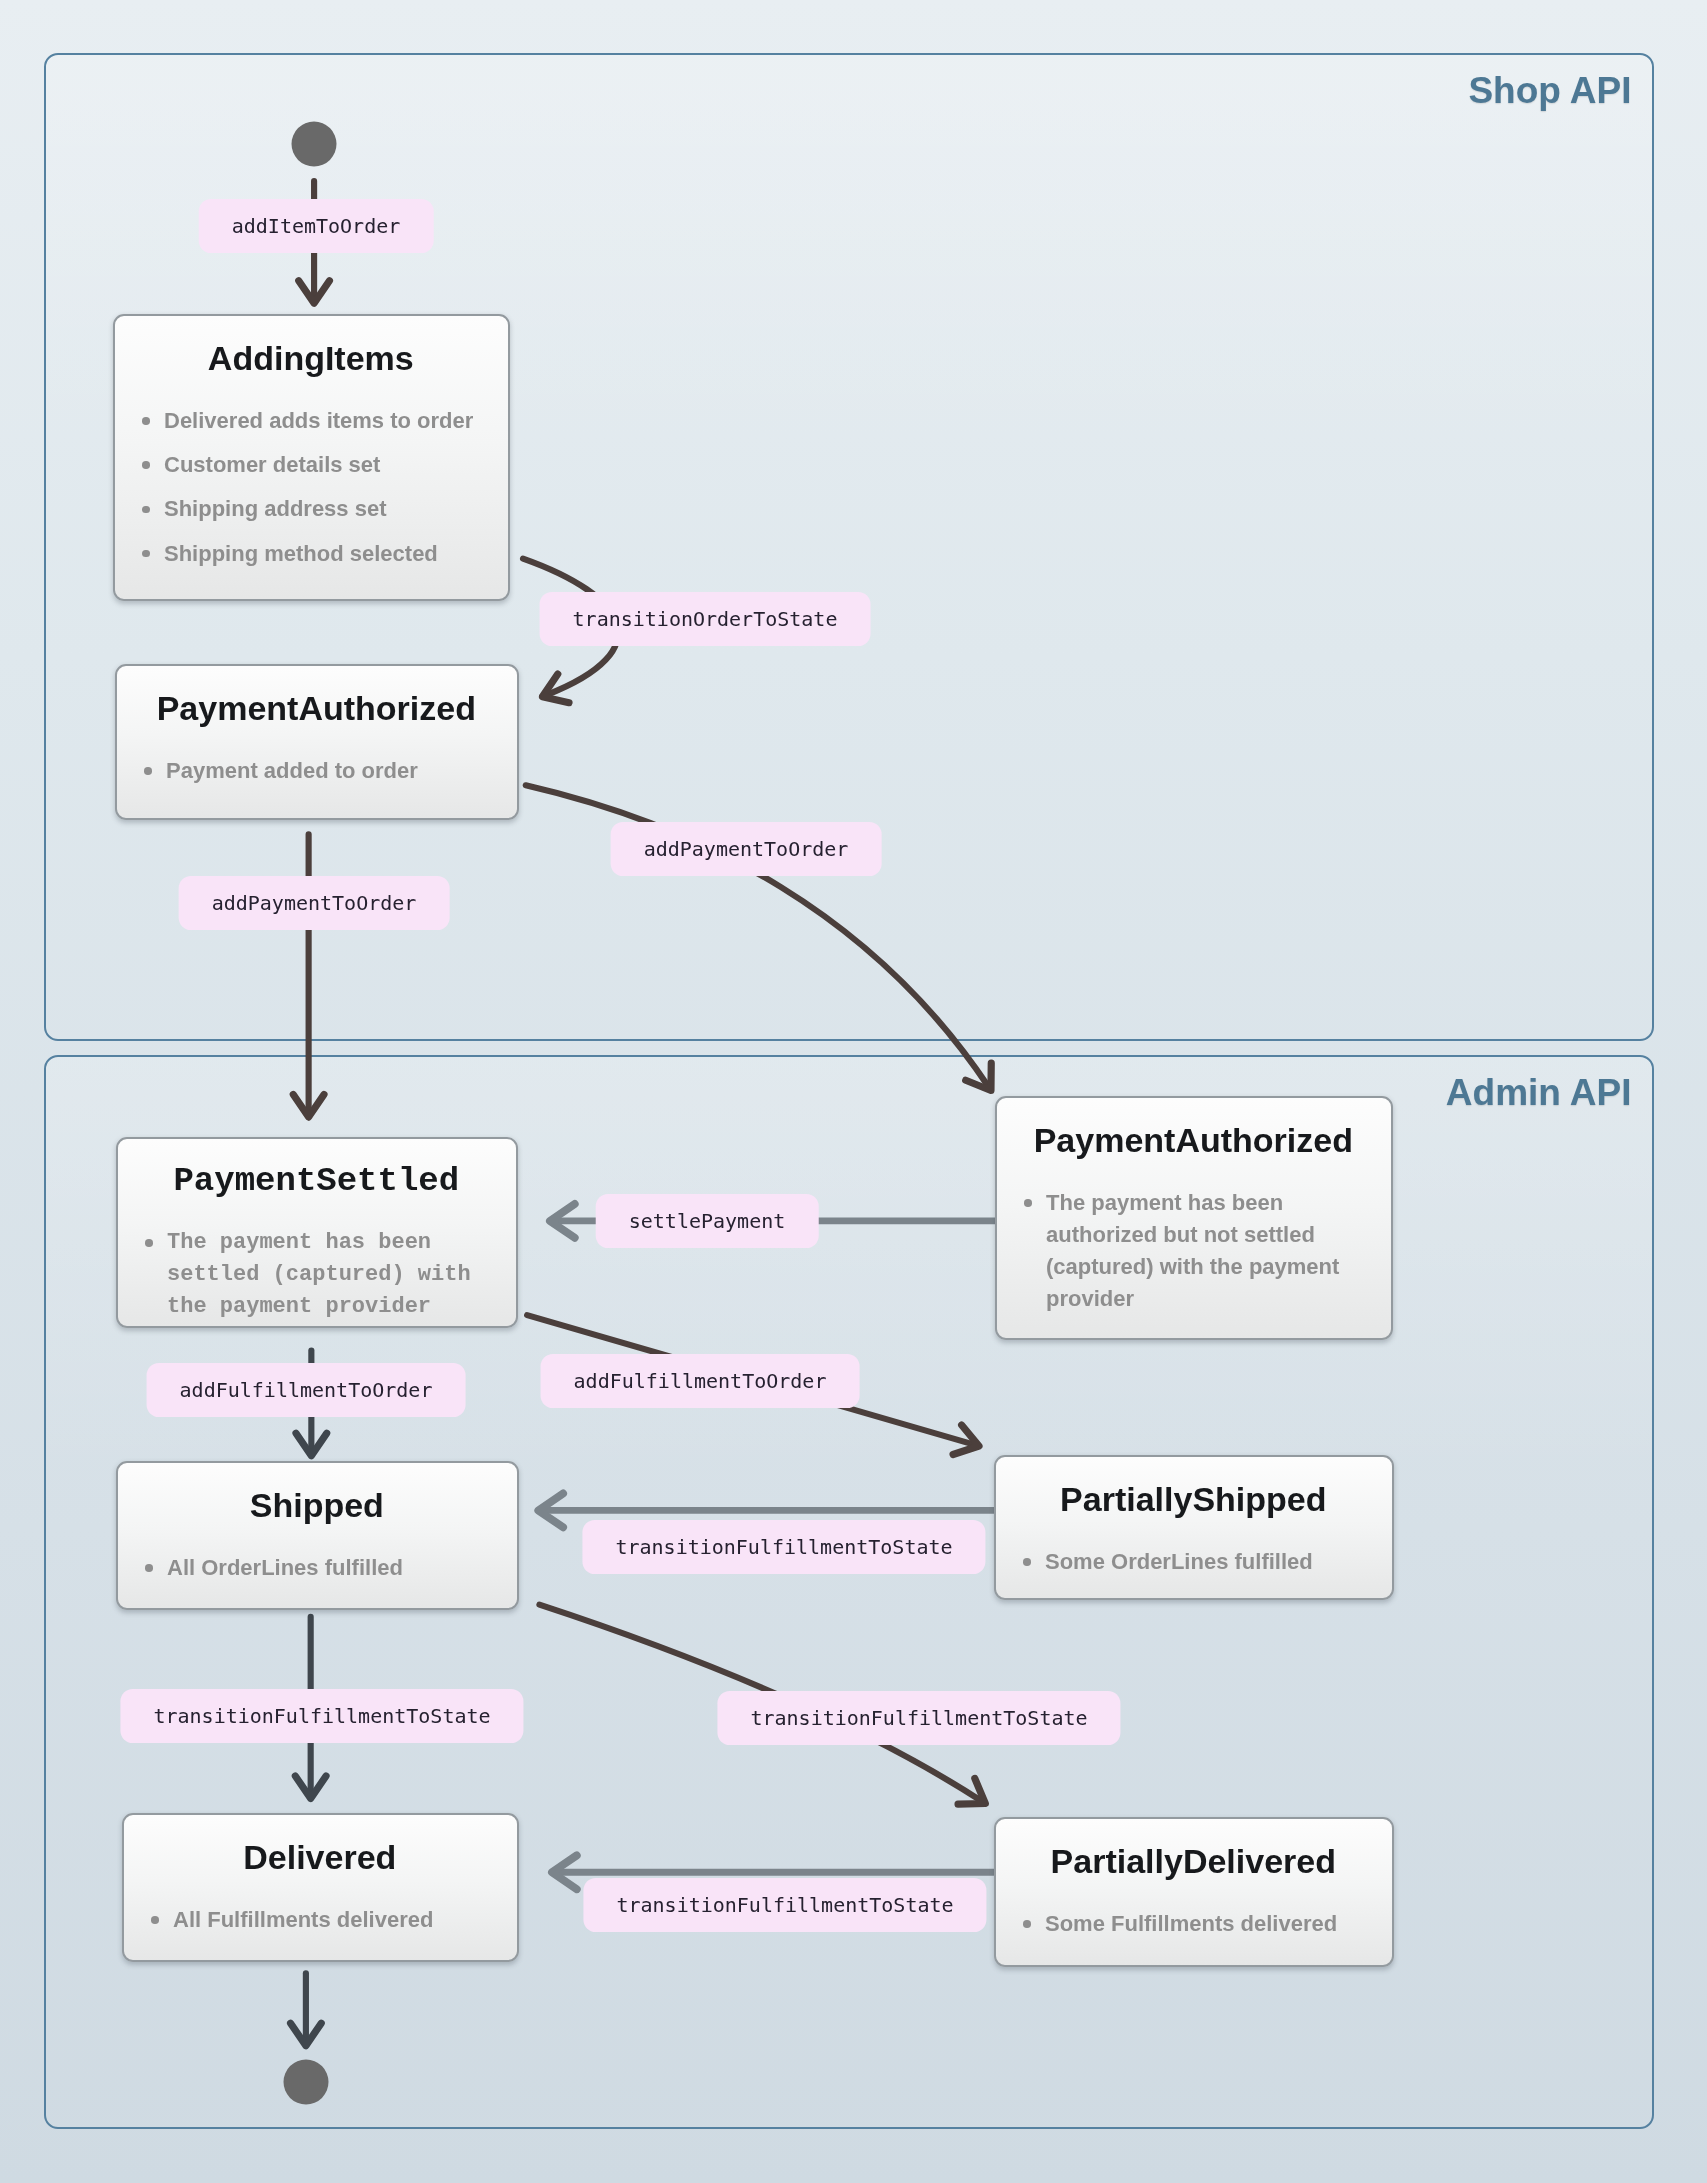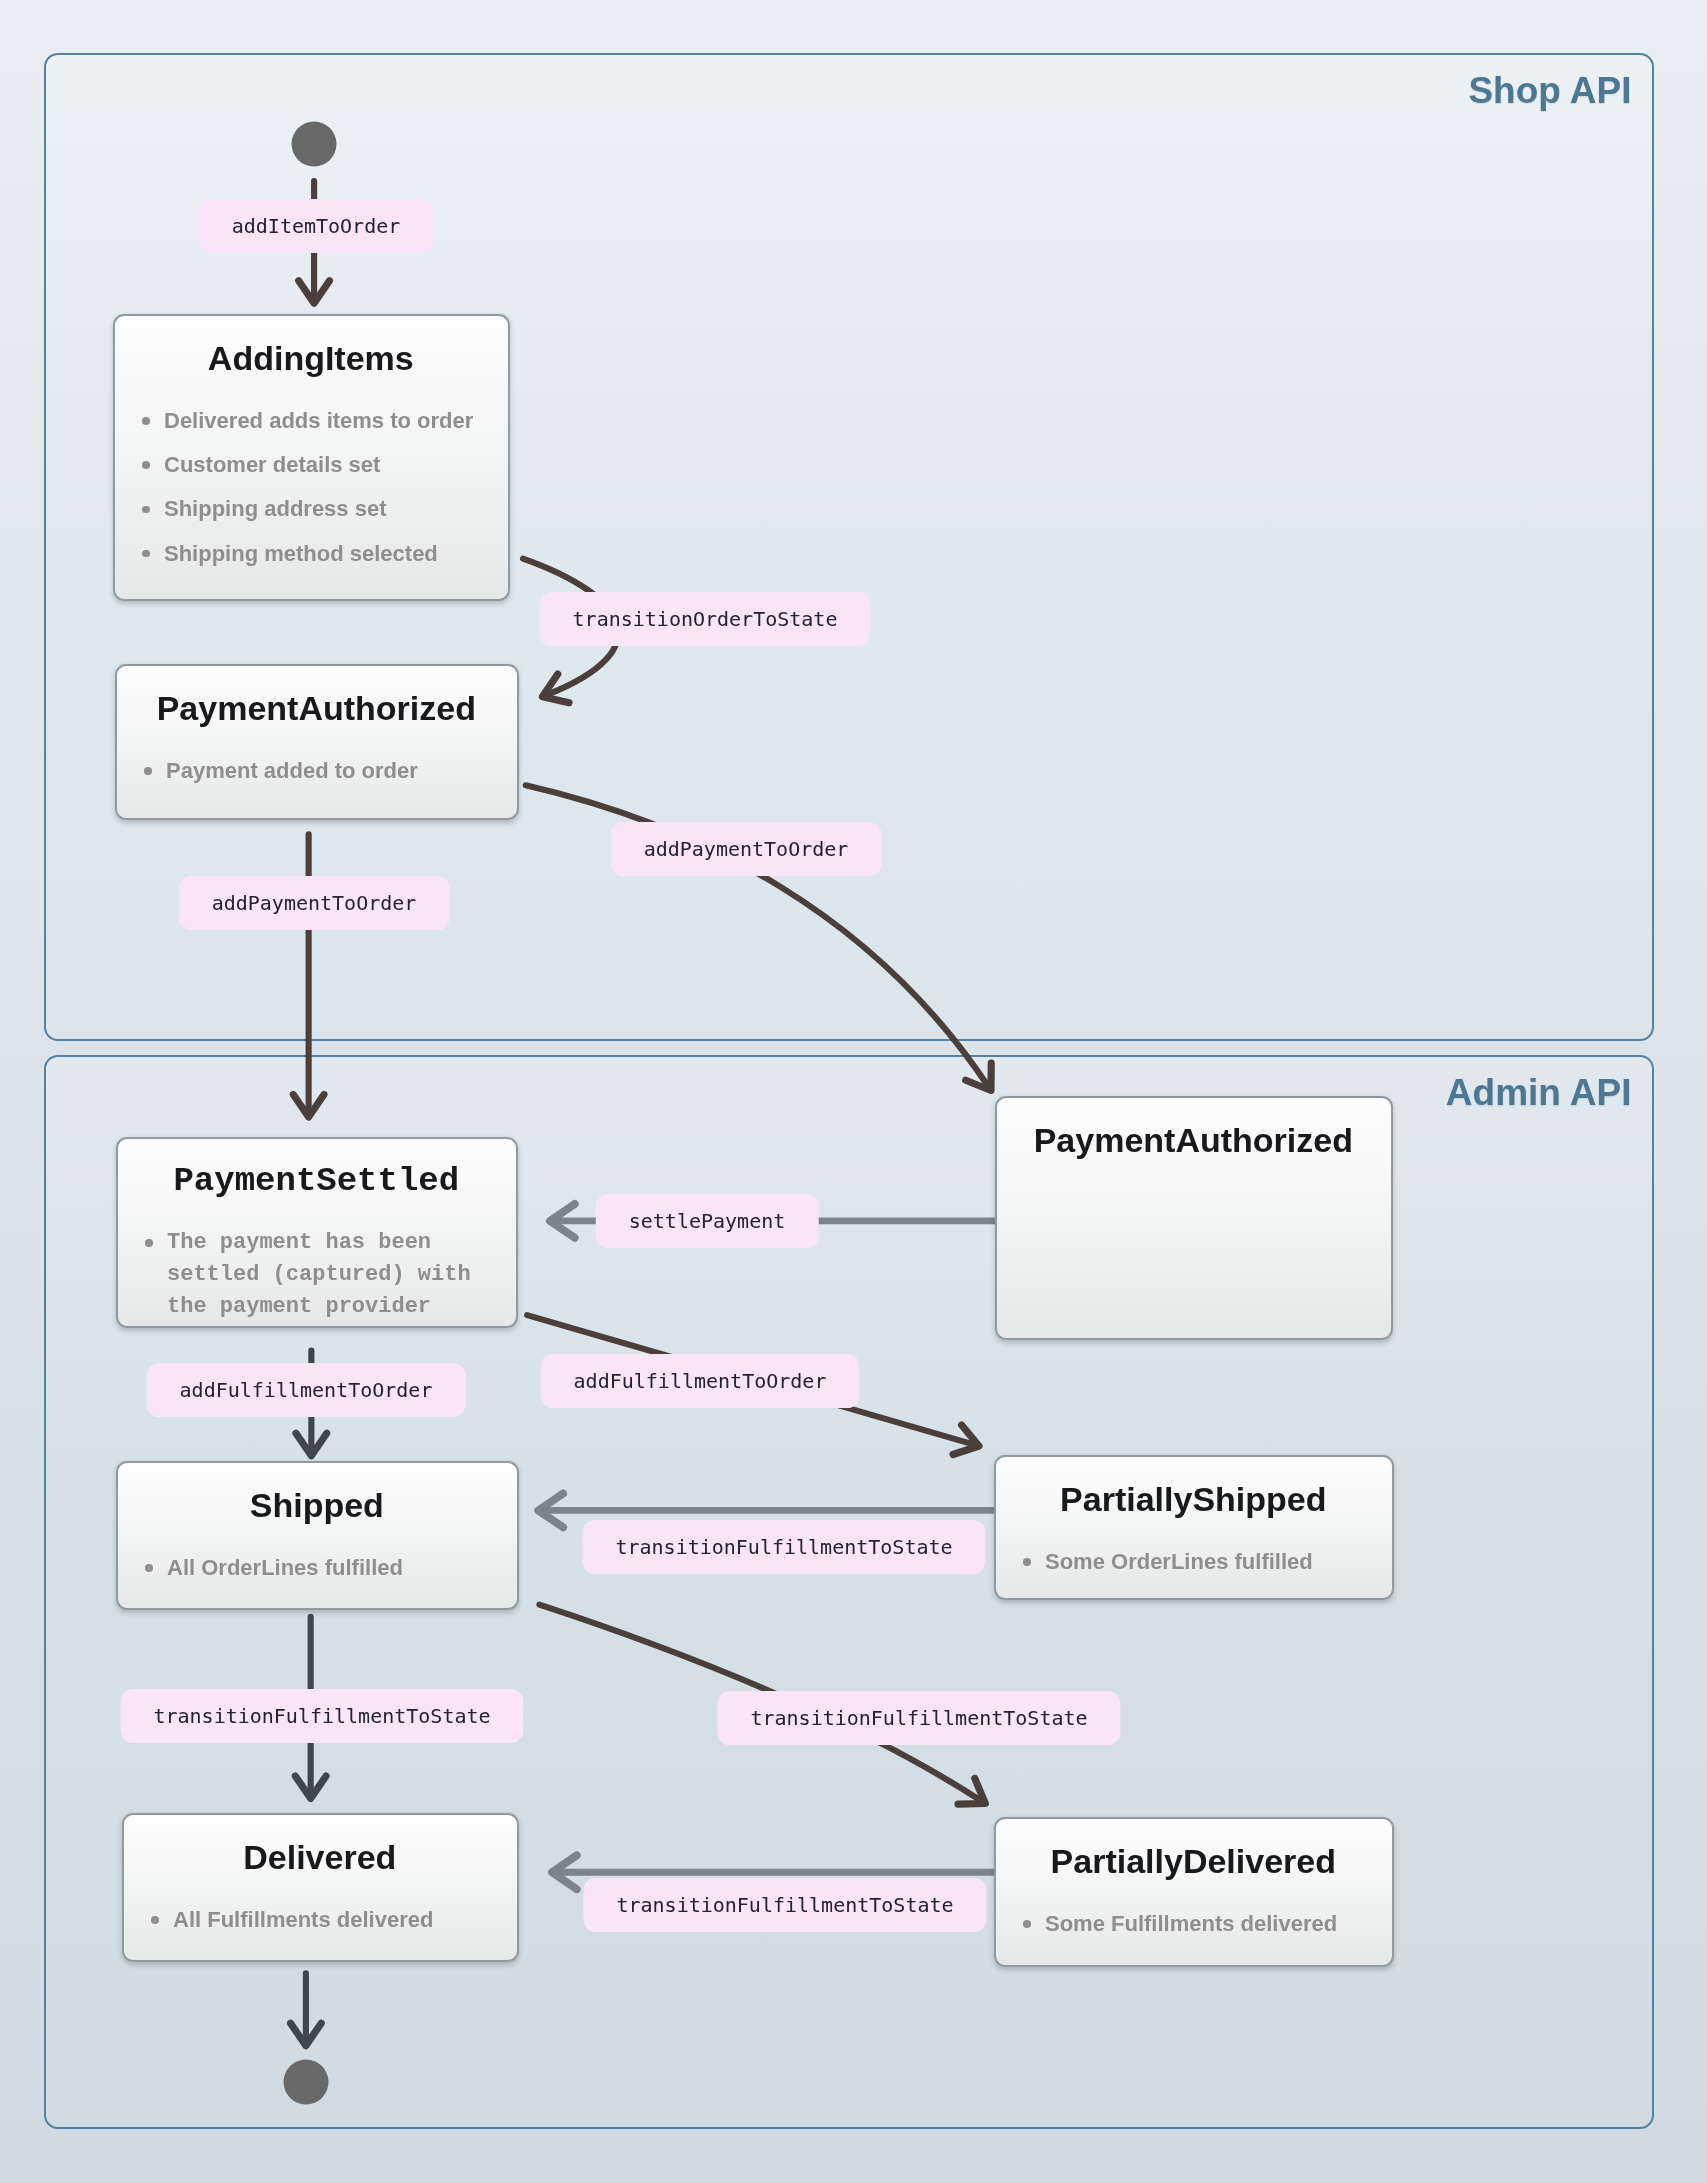--- a/index.html
+++ b/index.html
@@ -174,20 +174,23 @@
 
 <div class="state" id="state-payment-settled">
   <h2>PaymentSettled</h2>
   <ul>
     <li>The payment has been settled (captured) with the payment provider</li>
   </ul>
 </div>
 
 <div class="state" id="state-payment-authorized">
   <h2>PaymentAuthorized</h2>
+  <ul>
+    <li>The payment has been authorized but not settled (captured) with the payment provider</li>
+  </ul>
 </div>
 
 <div class="state" id="state-shipped">
   <h2>Shipped</h2>
   <ul>
     <li>All OrderLines fulfilled</li>
   </ul>
 </div>
 
 <div class="state" id="state-partially-shipped">

